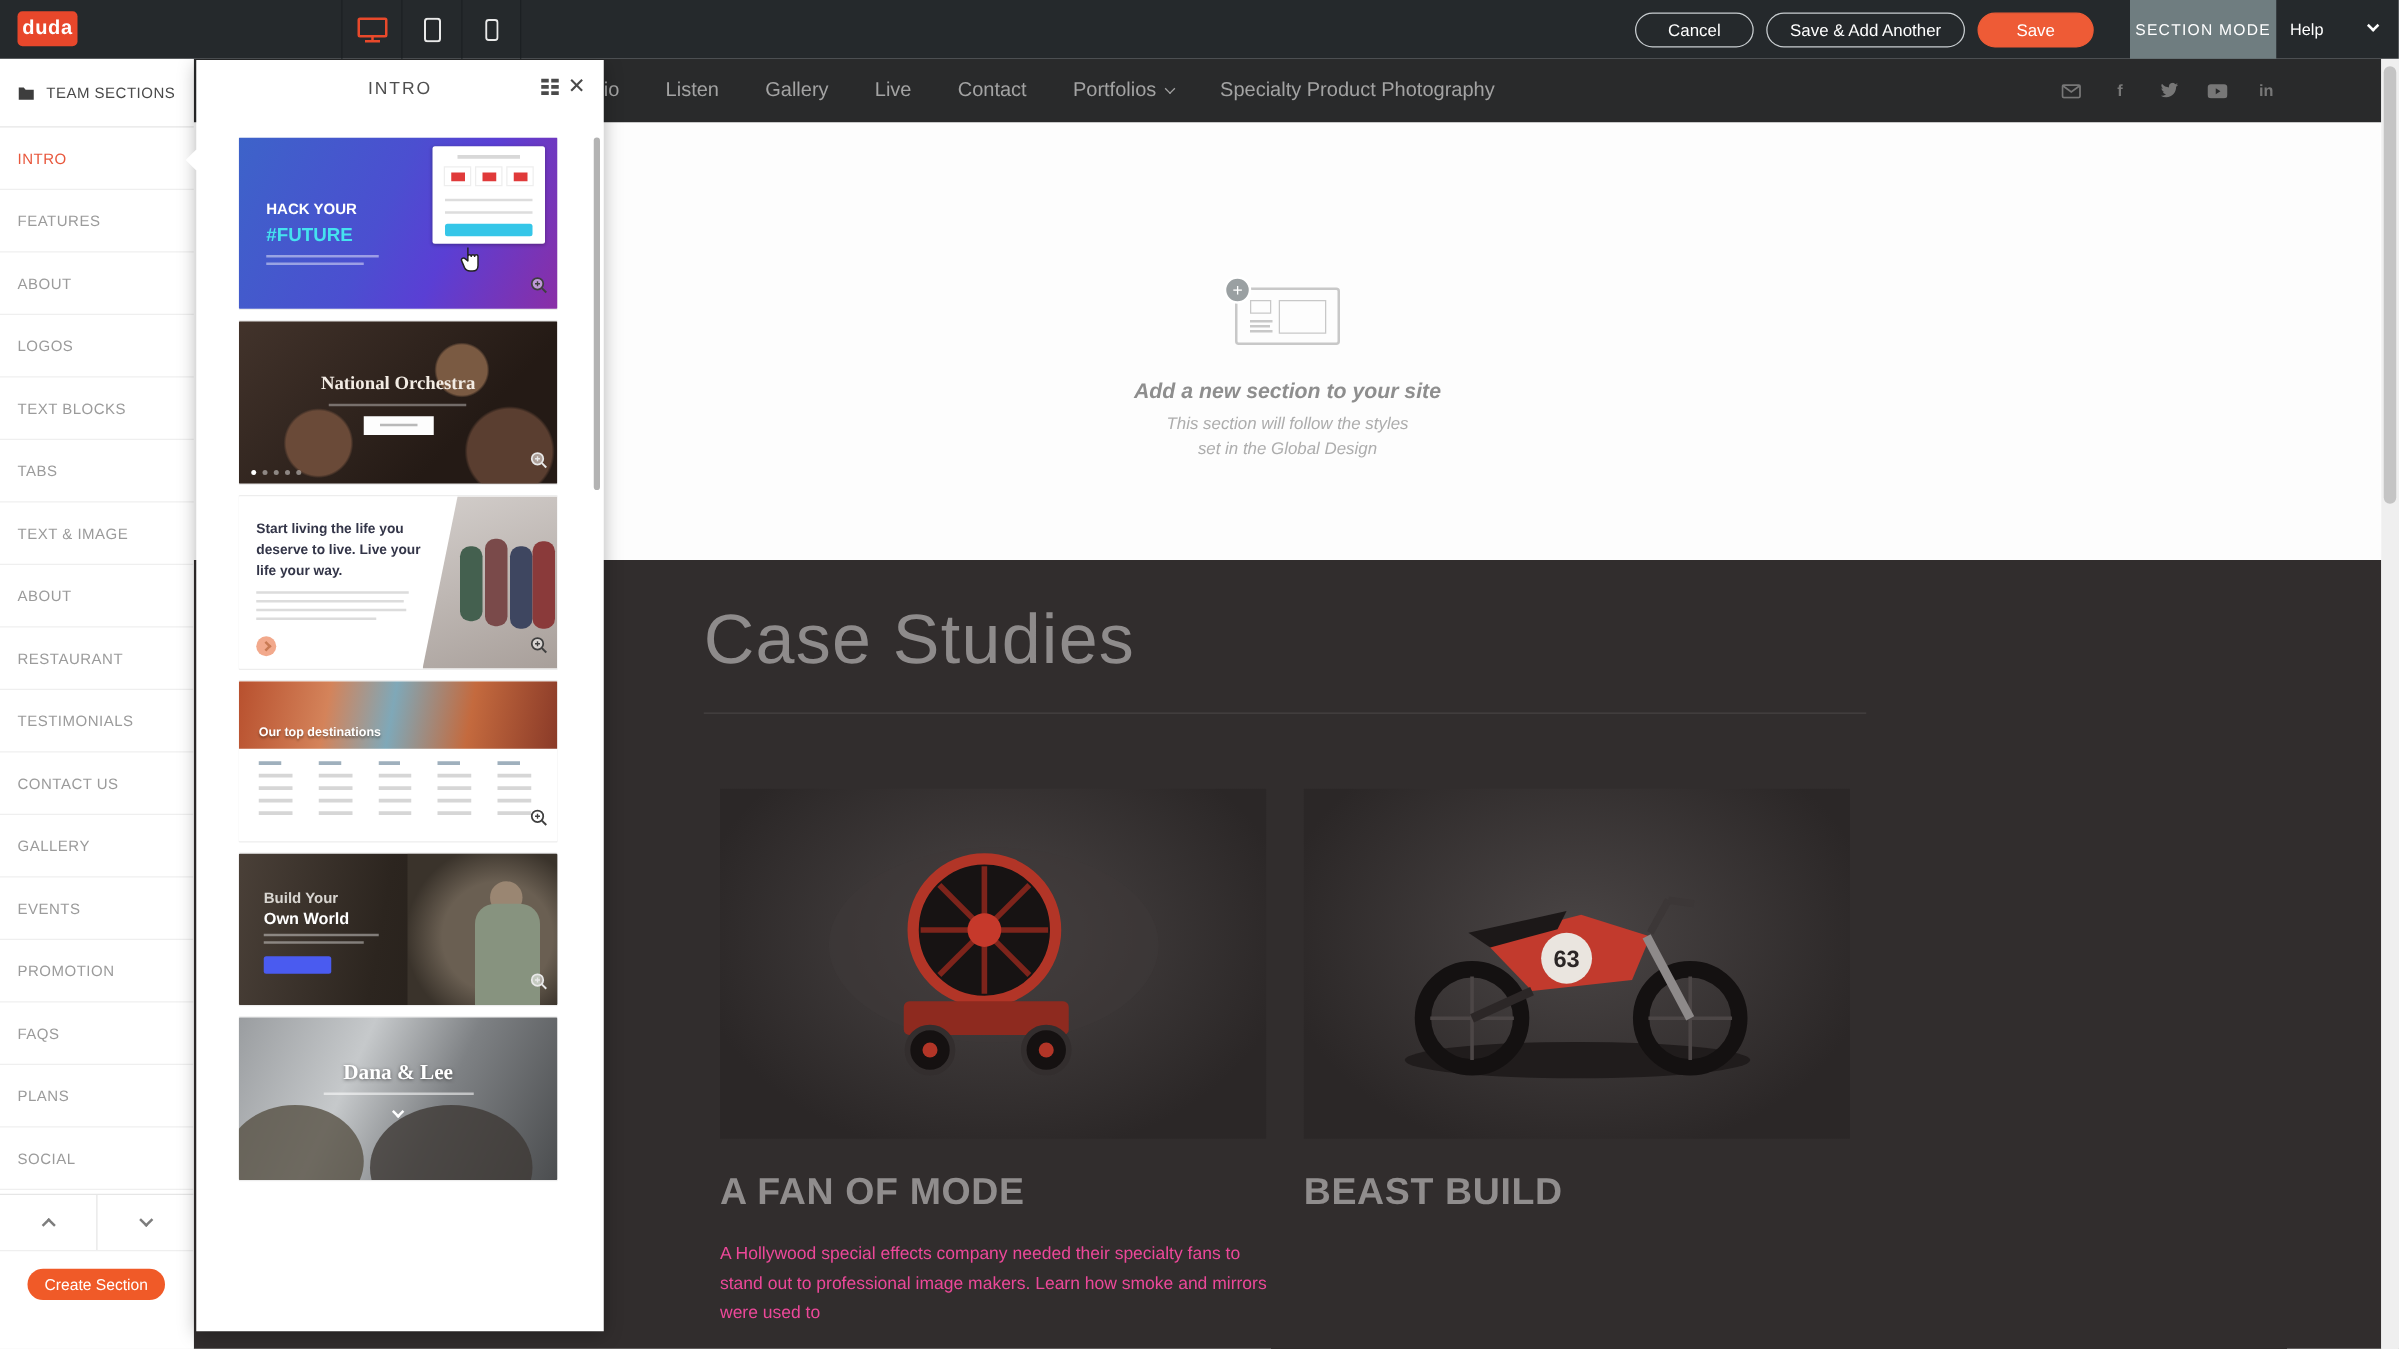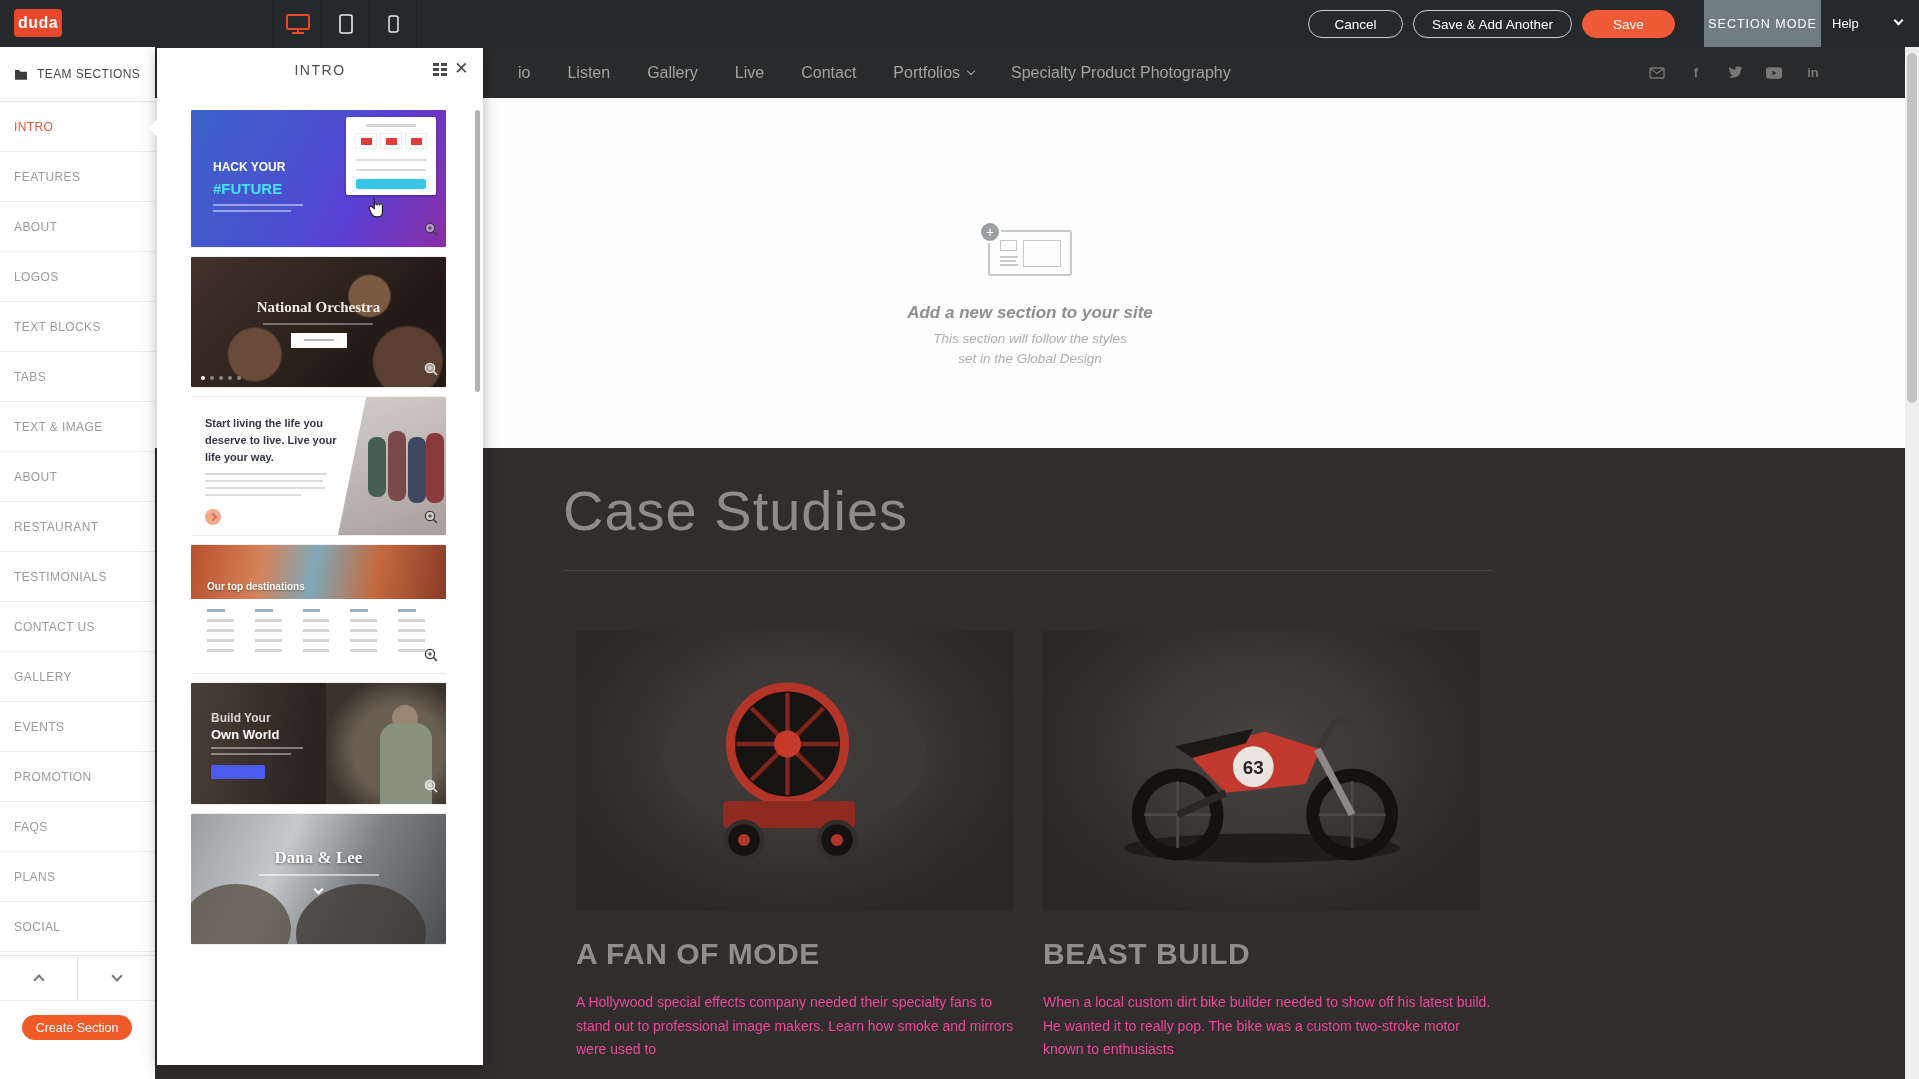--- a/index.html
+++ b/index.html
@@ -161,21 +161,21 @@
              font-family:"Liberation Serif", serif; font-weight:bold; font-size:17px;
              text-shadow:0 1px 3px rgba(0,0,0,.5); }
   .t7 .sub { position:absolute; left:68px; top:60px; width:120px; height:2px; background:rgba(255,255,255,.55); }
   .t7 .arr { position:absolute; left:124px; top:72px; width:7px; height:7px; border-right:2px solid #fff;
              border-bottom:2px solid #fff; transform:rotate(45deg); }
 
   
   .main { position:absolute; left:155px; top:47px; right:14px; bottom:0; background:#fcfcfc; z-index:5; }
   .site-nav { position:absolute; left:0; right:0; top:0; height:51px; background:#292a2b; }
   .nav-links { position:absolute; left:328px; top:0; height:51px; display:flex; align-items:center;
-               gap:37px; color:#a3a3a3; font-size:16px;padding-left:35px; }
+               gap:37px; color:#a3a3a3; font-size:16px; }
   .nav-links span { cursor:pointer; white-space:nowrap; }
   .nav-item-wrap { display:flex; align-items:center; gap:8px; cursor:pointer;justify-content:flex-end; }
   .nav-chev { width:6px; height:6px; border-right:1.6px solid #a3a3a3; border-bottom:1.6px solid #a3a3a3;
               transform:rotate(45deg); margin-top:-3px; }
   .socials { position:absolute; right:84px; top:0; height:51px; display:flex; align-items:center;
              gap:23px; color:#777; }
   .soc { width:16px; height:16px; display:flex; align-items:center; justify-content:center;
          font-weight:bold; font-size:13px; cursor:pointer; }
 
   .add-zone { position:absolute; left:0; right:0; top:51px; height:350px; background:#fdfdfd; }
@@ -537,21 +537,20 @@
             <polygon points="50,58 104,46 99,56 62,66" fill="#1c1818"></polygon>
             <line x1="148" y1="60" x2="172" y2="105" stroke="#8e8a8a" stroke-width="5"></line>
             <line x1="150" y1="58" x2="160" y2="40" stroke="#3c3737" stroke-width="4"></line>
             <line x1="160" y1="40" x2="174" y2="42" stroke="#3c3737" stroke-width="4"></line>
             <line x1="85" y1="90" x2="52" y2="105" stroke="#2c2727" stroke-width="5"></line>
             <circle cx="104" cy="72" r="14" fill="#eae5df"></circle>
             <text x="104" y="77" text-anchor="middle" font-size="13" font-weight="bold" fill="#2b2626" font-family="Liberation Sans, sans-serif">63</text>
           </svg>
         </div>
         <div class="card-title">BEAST BUILD</div>
-        <div class="card-text">When a local custom dirt bike builder needed to show off his latest build. He wanted it to really pop. The bike was a custom two-stroke motor known to enthusiasts</div>
       </div>
     </div>
   </div>
 </div>
 
 <div class="pg-sb">
     <i></i>
   </div>
 
 <div class="cursor">

